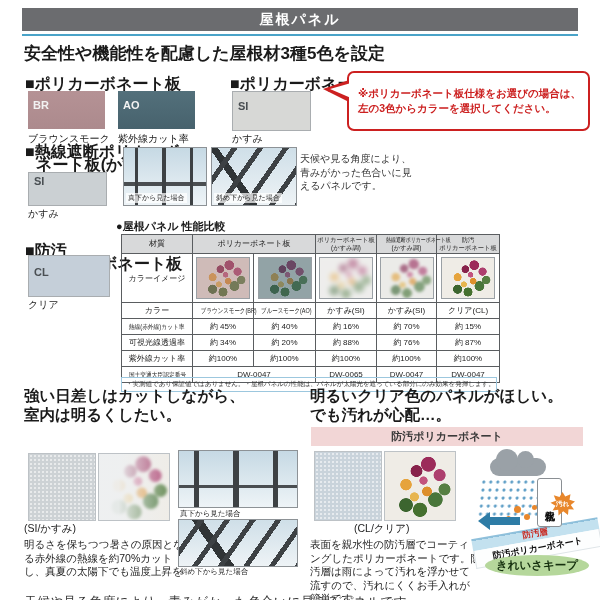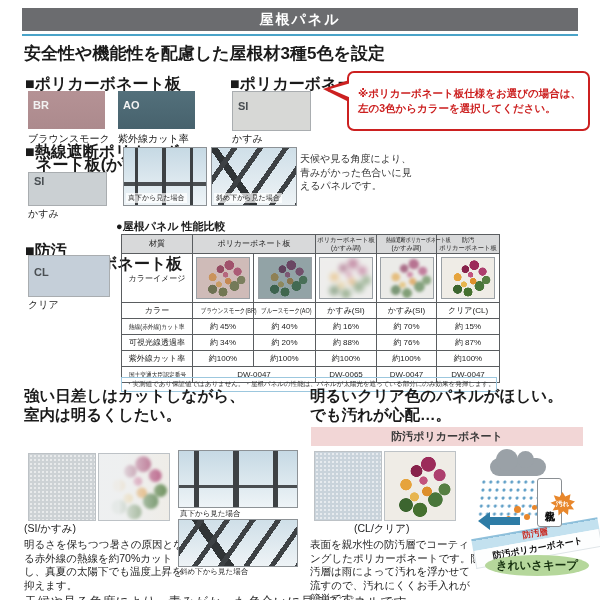--- a/index.html
+++ b/index.html
@@ -335,21 +335,20 @@
   </div>
   <div class="sample bl-s2">
     <div class="bouquet blur1"></div>
     <div class="veil veil-corner"></div>
   </div>
   <div class="sample-label bl-label">(SI/かすみ)</div>
   <div class="body-text bl-body">
     <div>明るさを保ちつつ暑さの原因とな</div>
     <div>る赤外線の熱線を約70%カット</div>
     <div>し、真夏の太陽下でも温度上昇を</div>
-    <div>抑えます。</div>
   </div>
   <div class="photo roof-below bl-ph1"></div>
   <div class="small-cap bl-cap1">真下から見た場合</div>
   <div class="photo roof-diag bl-ph2"></div>
   <div class="small-cap bl-cap2">斜め下から見た場合</div>
   <div class="small-note bl-note">天候や見る角度により、青みがかった色合いに見えるパネルです。</div>
 
   <div class="big-title br-title2">でも汚れが心配…。</div>
   <div class="big-title br-title1">明るいクリア色のパネルがほしい。</div>
   <div class="banner br-banner">防汚ポリカーボネート</div>

